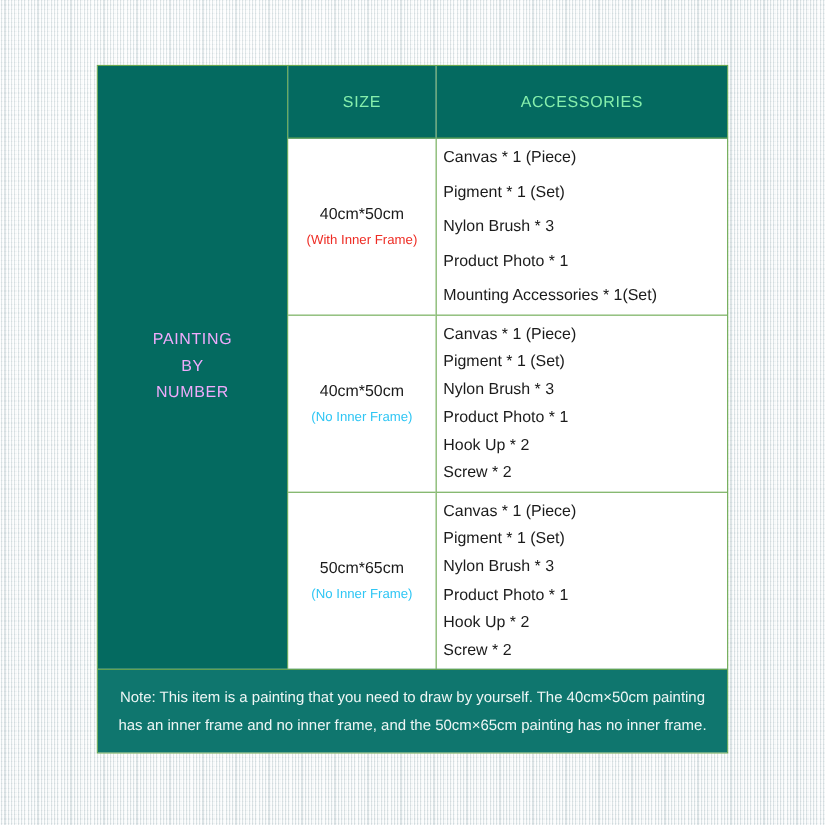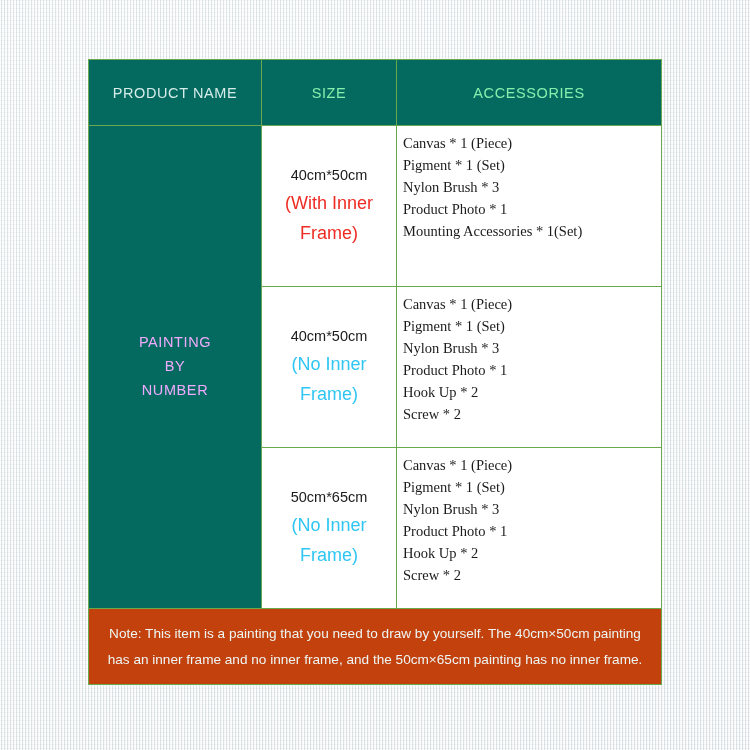--- a/index.html
+++ b/index.html
@@ -136,49 +136,48 @@
     border-bottom: 1px solid #6aa84f;
     padding: 4px 12px;
   }
   .size-cell:last-child { border-bottom: none; }
   .size-dim {
     color: #1b1b1b;
     font-size: 14.5px;
     line-height: 1.7;
   }
   .size-note {
-    font-size: 18px;
+    font-size: 12px;
     line-height: 1.7;
   }
   .size-note.red  { color: #ee2c24; }
   .size-note.cyan { color: #2fc6f4; text-align: center; }
 
   .acc-cell {
     flex: 1 1 0;
     display: flex;
     flex-direction: column;
-    justify-content: flex-start;
+    justify-content: space-between;
     box-sizing: border-box;
     border-bottom: 1px solid #6aa84f;
     padding: 6px 0 6px 6px;
-    font-family: Liberation Serif, serif;
   }
   .acc-cell:last-child { border-bottom: none; }
   .acc-line {
     color: #1b1b1b;
     font-size: 14.5px;
     line-height: 22px;
     white-space: nowrap;
   }
   .acc-line.red { color: #ee2c24; }
 
   
   #note-bar {
     flex: 0 0 76px;
-    background: #c2410c;
+    background: #0f766e;
     border-top: 1px solid #6aa84f;
     box-sizing: border-box;
     display: flex;
     align-items: center;
     justify-content: center;
     padding: 0 10px;
   }
   #note-bar .note-text {
     color: #eef6f5;
     font-size: 13.6px;
@@ -189,21 +188,20 @@
 </head>
 <body>
 
 <div id="canvas-bg"></div>
 
 <div id="spec-table">
 
   <div class="grid-area">
 
     <div class="col-product">
-      <div class="head-cell">PRODUCT NAME</div>
       <div class="brand-cell">
         <span style="white-space:pre-line;">PAINTING
 BY
 NUMBER</span>
       </div>
     </div>
 
     <div class="col-size">
       <div class="head-cell-teal">SIZE</div>
 

